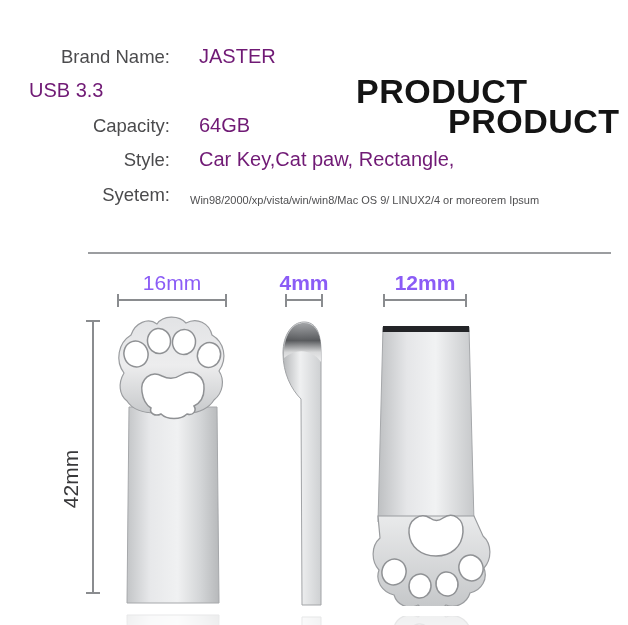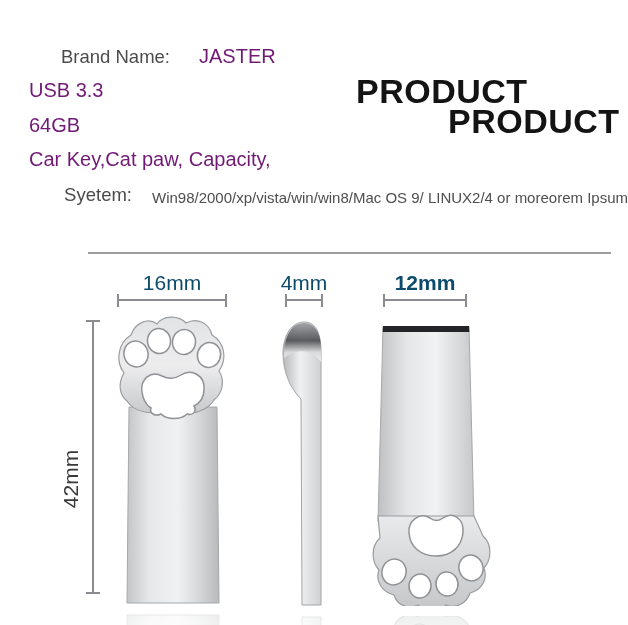--- a/index.html
+++ b/index.html
@@ -14,38 +14,38 @@
   
   .spec-table { position:absolute; left:0; top:33px; width:628px; }
   .spec-row { display:flex; align-items:flex-end; height:34.6px; }
   .spec-label {
     width:170px; text-align:right;
     font-size:18.5px; color:#4b4b4d;
   }
   .spec-value {
     margin-left:29px; font-size:20px; color:#701a75; white-space:nowrap;
   }
-  .spec-value.small { font-size:15px; margin-left:20px; color:#4f4f51; }
+  .spec-value.small { font-size:11px; margin-left:20px; color:#4f4f51; }
   
   .heading-line {
     position:absolute; font-weight:bold; font-size:34px; color:#141414;
     letter-spacing:0.5px; white-space:nowrap;
   }
   .heading-line.l1 { left:340px; top:72px;margin-left:16px; }
   .heading-line.l2 { left:448px; top:102px; }
   
   .divider {
     position:absolute; left:88px; top:252px; width:523px; height:2px;
     background:#9b9da0;
   }
   
   .dim-h { position:absolute; }
   .dim-label {
     position:relative; left:50%; transform:translateX(-50%);
-    width:max-content; font-size:21px; color:#0c4a6e; text-align:center;
+    width:max-content; font-size:21px; color:#8b5cf6; text-align:center;
     white-space:nowrap;
   }
   .dim-line { position:relative; height:2px; background:#8a8c8f; margin-top:4px; }
   .tick-v { position:absolute; width:2px; height:13px; background:#8a8c8f; top:-5.5px; }
   .tick-v.left { left:0; } .tick-v.right { right:0; }
   .dim-v { position:absolute; left:85px; top:320px; width:16px; height:274px; }
   .dim-vline { position:absolute; left:7px; top:0; width:2px; height:274px; background:#8a8c8f; }
   .tick-h { position:absolute; width:14px; height:2px; background:#8a8c8f; left:1px; }
   .tick-h.top { top:0; } .tick-h.bottom { bottom:0; }
   .dim-vlabel {
@@ -67,45 +67,47 @@
 
 <div class="spec-table">
   <div class="spec-row">
     <div class="spec-label">Brand Name:</div>
     <div class="spec-value">JASTER</div>
   </div>
   <div class="spec-row">
     <div class="spec-value">USB 3.3</div>
   </div>
   <div class="spec-row">
+    <div class="spec-label">Capacity:</div>
     <div class="spec-value">64GB</div>
   </div>
   <div class="spec-row">
-    <div class="spec-value">Car Key,Cat paw, Capacity,</div>
+    <div class="spec-label">Style:</div>
+    <div class="spec-value">Car Key,Cat paw, Rectangle,</div>
   </div>
   <div class="spec-row">
     <div class="spec-label">Syetem:</div>
     <div class="spec-value small">Win98/2000/xp/vista/win/win8/Mac OS 9/ LINUX2/4 or moreorem Ipsum</div>
   </div>
 </div>
 
 <div class="heading-line l1">PRODUCT</div>
 <div class="heading-line l2">PRODUCT</div>
 
 <div class="divider"></div>
 
 <div class="dim-h" style="left:117px; top:271px; width:110px;">
   <div class="dim-label">16mm</div>
   <div class="dim-line">
     <span class="tick-v left"></span>
     <span class="tick-v right"></span>
   </div>
 </div>
 
-<div class="dim-h" style="left:285px; top:271px; width:38px;">
+<div class="dim-h" style="left:285px; top:271px; width:38px;font-weight:bold;">
   <div class="dim-label">4mm</div>
   <div class="dim-line">
     <span class="tick-v left"></span>
     <span class="tick-v right"></span>
   </div>
 </div>
 
 <div class="dim-h" style="left:383px; top:271px; width:84px;font-weight:bold;">
   <div class="dim-label">12mm</div>
   <div class="dim-line">

